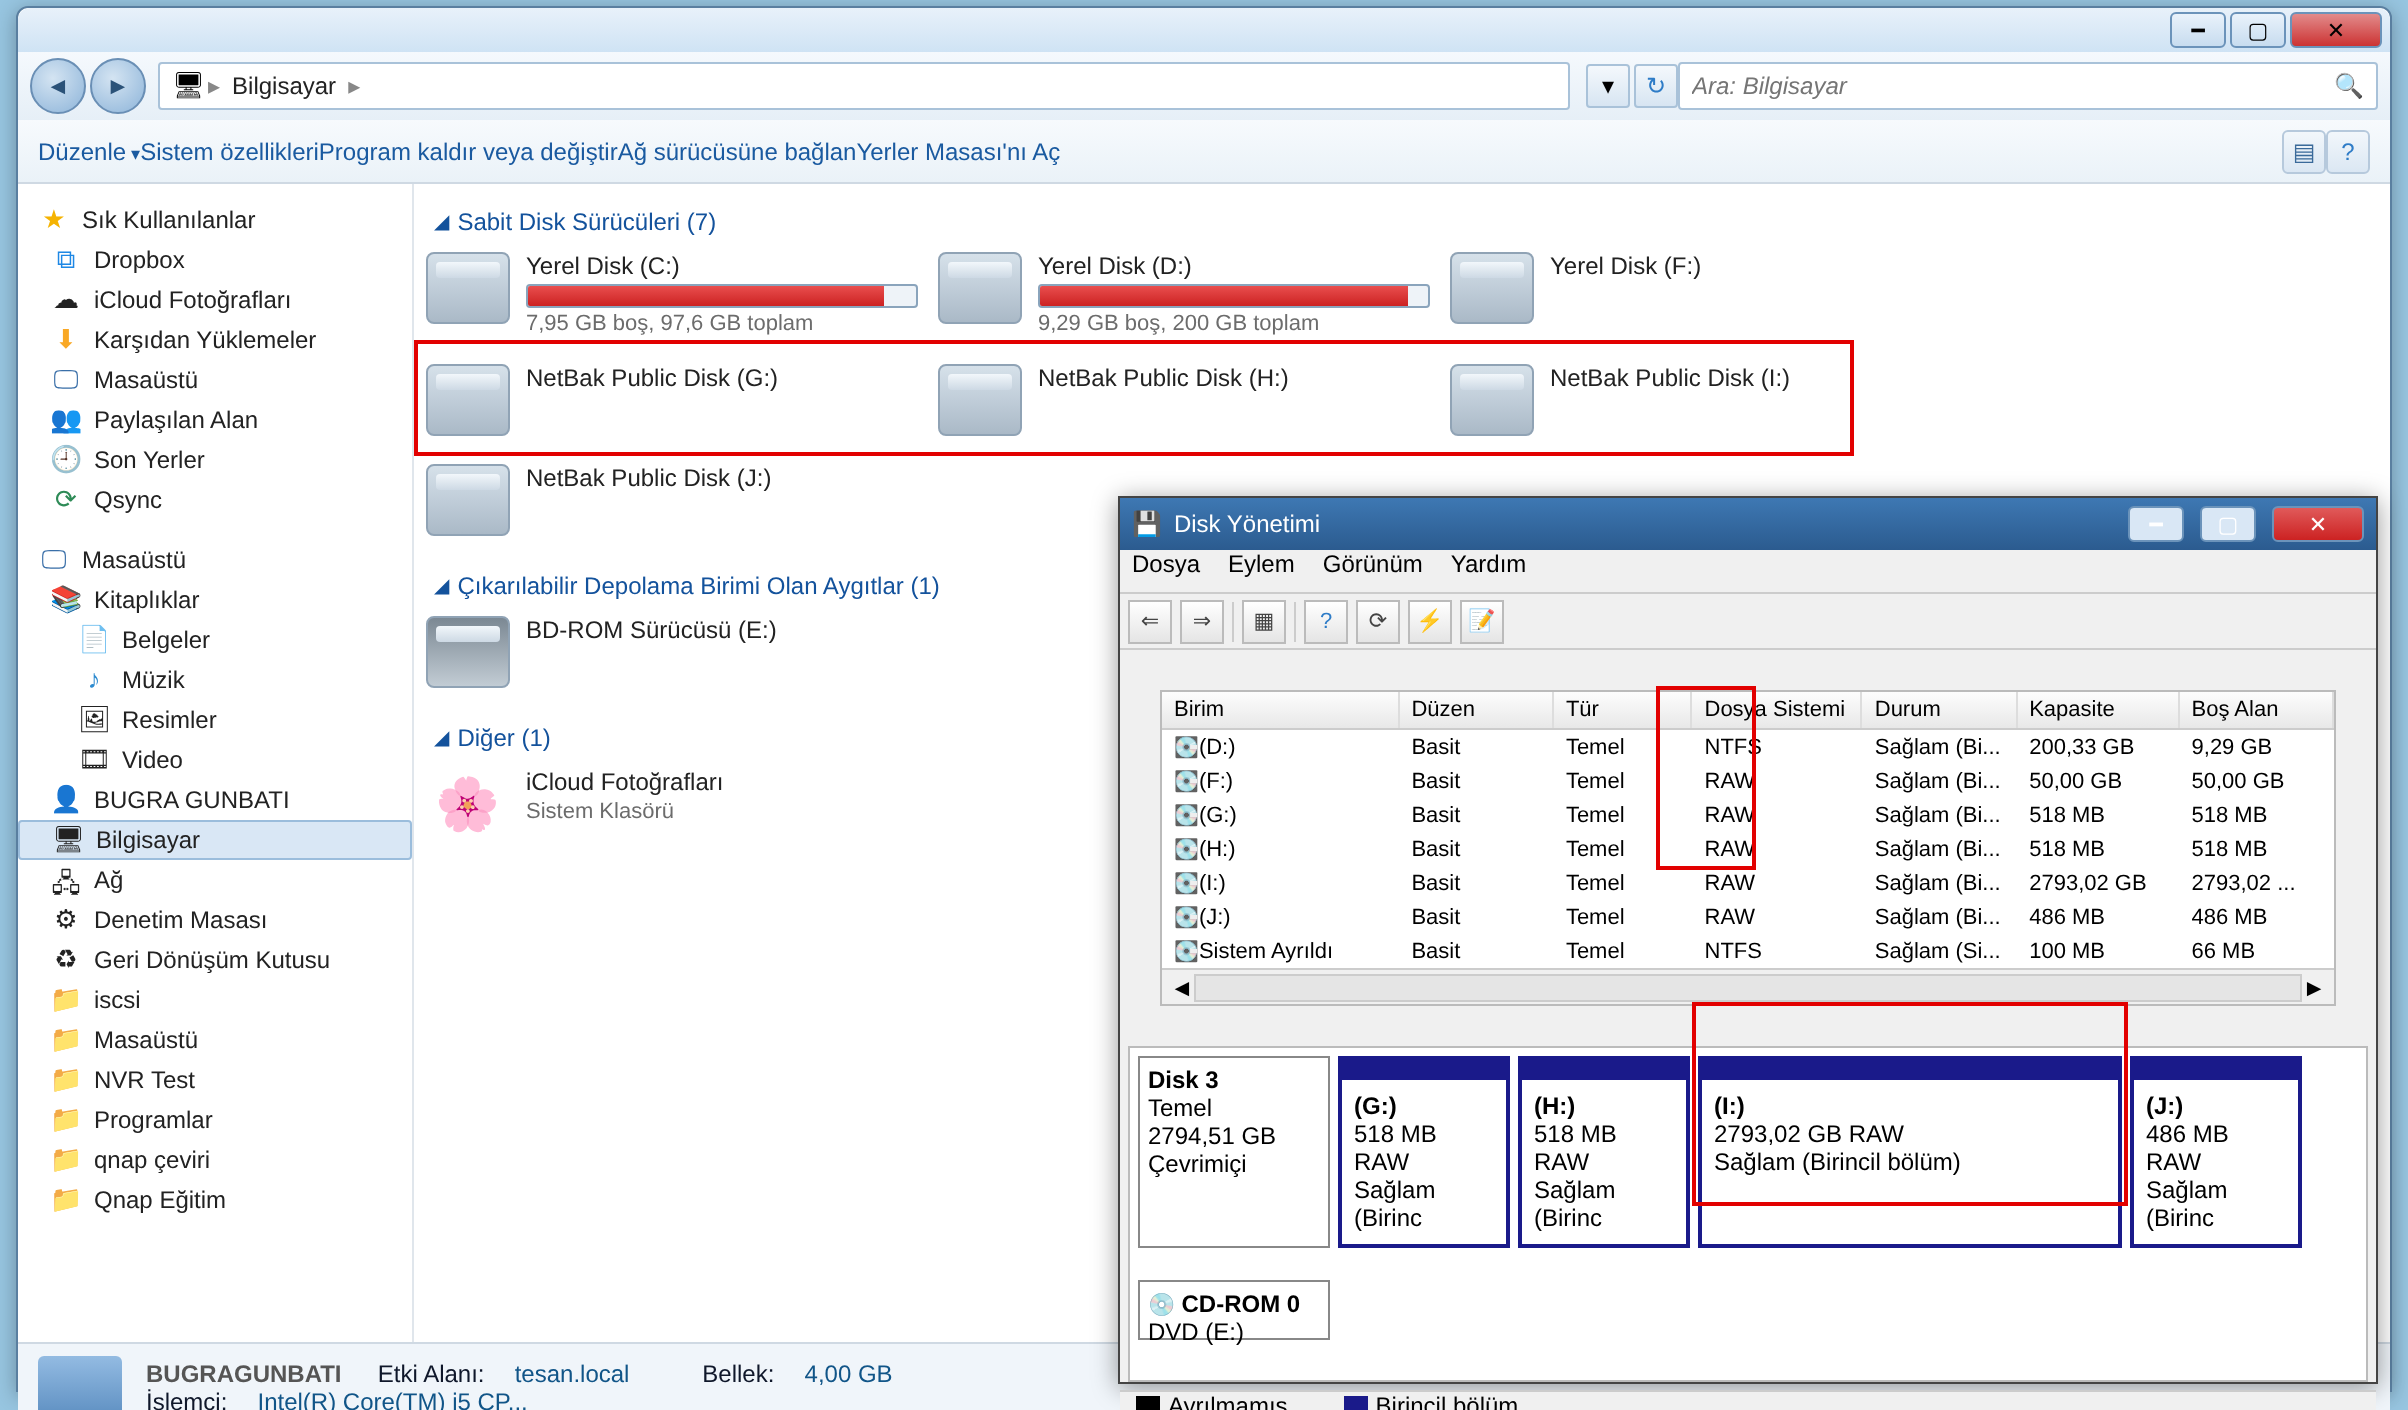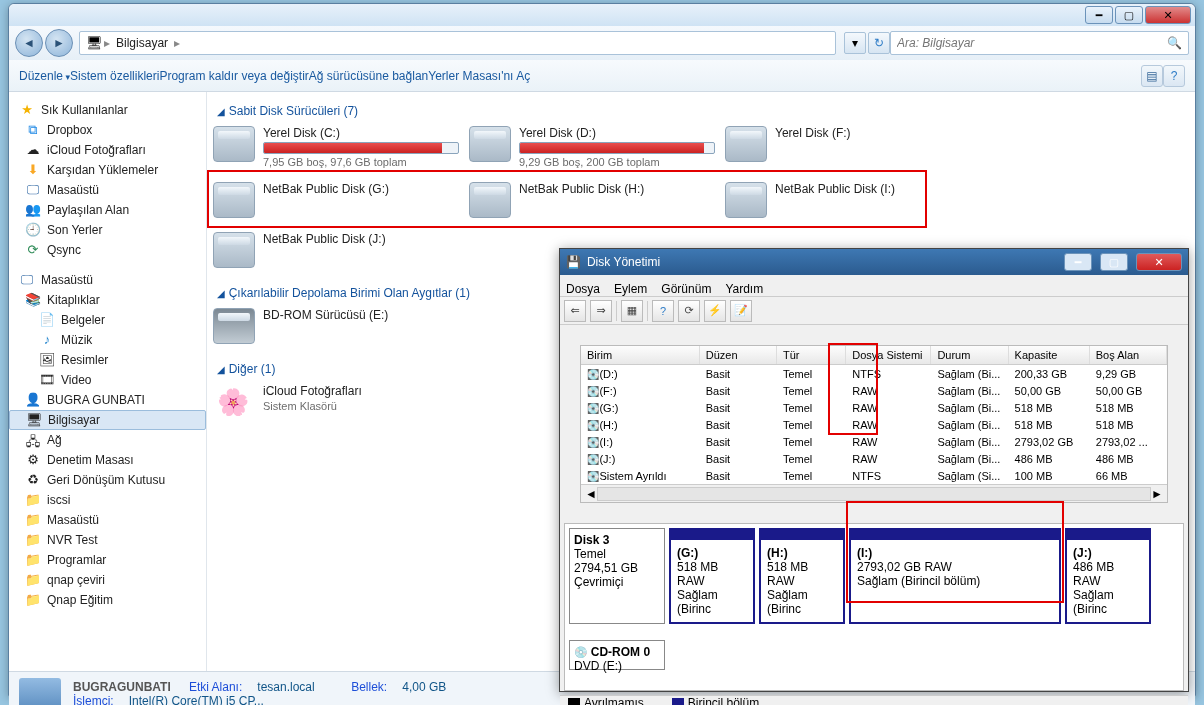--- a/index.html
+++ b/index.html
@@ -8,21 +8,21 @@
 .title-bar{height:22px;background:linear-gradient(#e8f1fa,#cfe3f4);display:flex;align-items:center;justify-content:flex-end;padding:0 4px;border-radius:6px 6px 0 0}
 .winbtn{width:28px;height:18px;margin-left:2px;border:1px solid #6b93ba;background:linear-gradient(#e9f2fb,#c7dcef);border-radius:3px;display:flex;align-items:center;justify-content:center;cursor:pointer;font-size:11px}
 .winbtn.close{width:46px;background:linear-gradient(#e28b8b,#c33)}
 .nav-row{height:34px;display:flex;align-items:center;padding:0 6px;background:linear-gradient(#f5f9fd,#e6eff7)}
 .nav-arrows{display:flex;gap:2px}
 .nav-arrow{width:28px;height:28px;border-radius:14px;background:radial-gradient(circle at 40% 35%,#d4e4f2,#8db4d9);border:1px solid #6a8fb5;display:flex;align-items:center;justify-content:center;color:#2b5278;cursor:pointer}
 .address-bar{flex:1;height:24px;margin:0 6px;border:1px solid #a9c2d9;background:#fff;display:flex;align-items:center;padding:0 6px;border-radius:2px}
 .address-bar .crumb{padding:0 4px;color:#222;cursor:pointer}
 .address-bar .sep{color:#888;padding:0 2px}
 .addr-btn{width:22px;height:22px;border:1px solid #a9c2d9;background:linear-gradient(#f4f8fc,#d7e5f2);margin-left:2px;display:flex;align-items:center;justify-content:center;border-radius:2px}
-.search-box{width:299px;height:24px;border:1px solid #a9c2d9;background:#fff;display:flex;align-items:center;padding:0 6px;border-radius:2px}
+.search-box{width:350px;height:24px;border:1px solid #a9c2d9;background:#fff;display:flex;align-items:center;padding:0 6px;border-radius:2px}
 .search-box input{border:none;outline:none;flex:1;font-style:italic;color:#888}
 .search-box .mag{color:#4b7aa8}
 .toolbar{height:32px;background:linear-gradient(#f7fafd,#eaf2f8);border-bottom:1px solid #cfd9e3;display:flex;align-items:center;padding:0 10px;}
 .toolbar .tb-item{color:#1a5aa0;cursor:pointer}
 .toolbar .tb-item.drop::after{content:" ▾";font-size:9px}
 .toolbar-spacer{flex:1}
 .tb-icon{width:22px;height:22px;border:1px solid #b6c9dc;border-radius:3px;background:linear-gradient(#f2f7fb,#dbe7f3);display:flex;align-items:center;justify-content:center;color:#3a6a9a}
 .body{display:flex;height:579px}
 .sidebar{width:198px;border-right:1px solid #e0e6ec;overflow:hidden;padding:8px 0}
 .sb-group{margin-bottom:10px}
@@ -41,29 +41,29 @@
 .drive-ico.cd{background:linear-gradient(#7b8893,#c2ccd4);border-radius:4px}
 .drive-info{flex:1}
 .drive-name{color:#222;margin-bottom:2px}
 .bar{height:12px;border:1px solid #8aa4bc;border-radius:2px;background:#eef3f8;overflow:hidden;margin-bottom:2px}
 .bar-fill{height:100%}
 .drive-sub{color:#6c6c6c;font-size:11px}
 .red-box{position:absolute;border:2px solid #e20000;pointer-events:none}
 .status-bar{height:45px;border-top:1px solid #cfd9e3;background:#f0f5fa;display:flex;align-items:center;padding:0 10px;gap:12px}
 .status-ico{width:42px;height:32px;background:linear-gradient(#93bbe2,#5b8dc0);border-radius:3px}
 .status-text .row{display:flex;gap:6px;font-size:11px;color:#555}
-.status-text .row .lbl{color:#1d4ed8}
+.status-text .row .lbl{color:#0f172a}
 .status-text .row .val{color:#158}
 
 .diskmgmt{position:absolute;left:559px;top:248px;width:630px;height:444px;background:#f0f0f0;border:1px solid #444;box-shadow:0 2px 12px rgba(0,0,0,.4)}
 .dm-title{height:26px;background:linear-gradient(#3e78b3,#2b5b8f);display:flex;align-items:center;padding:0 6px;color:#fff;gap:6px}
 .dm-title .ttl{flex:1}
 .dm-title .winbtn{background:#d9e7f5}
 .dm-title .winbtn.close{background:linear-gradient(#e05a5a,#c22);color:#fff}
-.dm-menu{height:22px;background:#f0f0f0;border-bottom:1px solid #ccc;display:flex;align-items:flex-end;padding:0 6px;gap:14px}
+.dm-menu{height:22px;background:#f0f0f0;border-bottom:1px solid #ccc;display:flex;align-items:flex-start;padding:0 6px;gap:14px}
 .dm-menu span{cursor:pointer}
 .dm-tools{height:28px;background:#f0f0f0;border-bottom:1px solid #ccc;display:flex;align-items:center;padding:0 4px;gap:4px}
 .dm-tool{width:22px;height:22px;border:1px solid #bbb;background:linear-gradient(#fff,#e5e5e5);display:flex;align-items:center;justify-content:center;font-size:11px;color:#444}
 .dm-table{border:1px solid #bbb;margin:20px;background:#fff}
 .dm-thead{display:flex;background:linear-gradient(#fdfdfd,#e8e8e8);border-bottom:1px solid #ccc}
 .dm-th{padding:3px 6px;border-right:1px solid #ddd;font-size:11px}
 .dm-row{display:flex;border-bottom:0;height:17px;align-items:center}
 .dm-td{padding:1px 6px;font-size:11px;white-space:nowrap;overflow:hidden}
 .col0{width:120px}.col1{width:78px}.col2{width:70px}.col3{width:86px}.col4{width:78px}.col5{width:82px}.col6{width:78px}
 .dm-scroll{height:18px;background:#f0f0f0;border-top:1px solid #ccc;display:flex;align-items:center;padding:0 4px}

